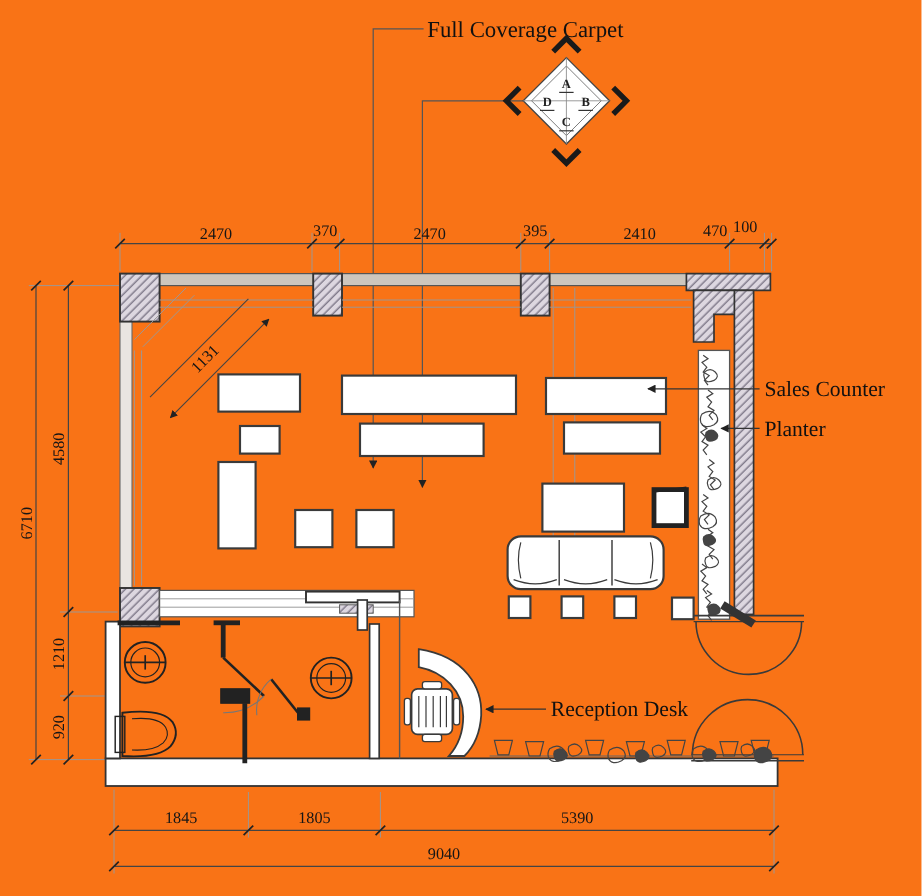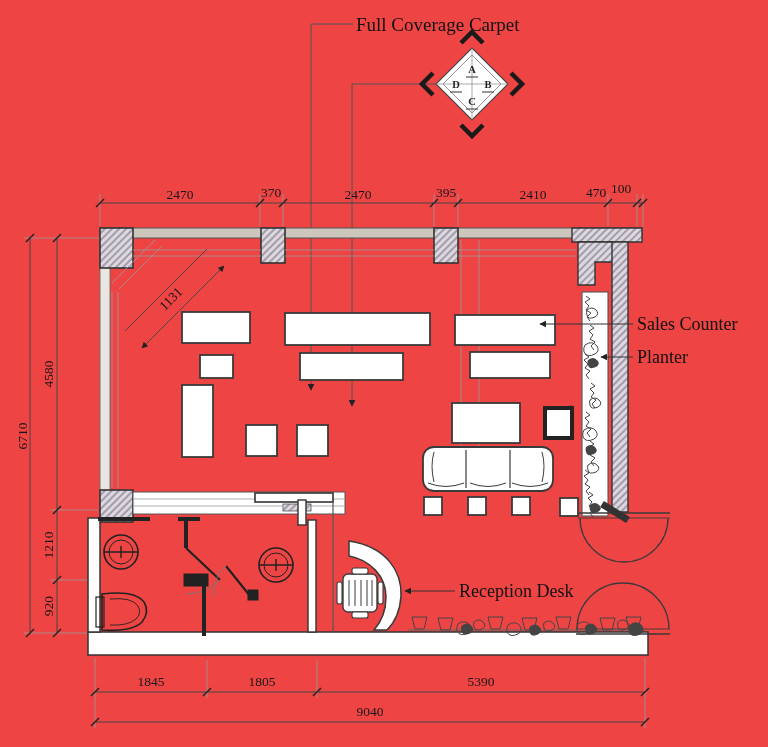--- a/index.html
+++ b/index.html
@@ -1,16 +1,16 @@
 <!DOCTYPE html>
 <html><head>
 <meta charset="utf-8">
 <style>
   html,body{margin:0;padding:0;background:#ffffff;}
-  .canvas{position:relative;width:768px;height:747px;background:#ef4444;overflow:hidden;
+  .canvas{position:relative;width:768px;height:747px;background:#f97316;overflow:hidden;
           font-family:"Liberation Serif", serif;}
   svg{position:absolute;left:0;top:0;}
   .t-label{font-family:"Liberation Serif",serif;font-size:18px;fill:#111;}
   .t-title{font-family:"Liberation Serif",serif;font-size:19px;fill:#111;}
   .t-dim{font-family:"Liberation Serif",serif;font-size:13.5px;fill:#161616;}
   .t-sym{font-family:"Liberation Serif",serif;font-size:10.5px;font-weight:bold;fill:#222;}
   .thin{stroke:#999;stroke-width:0.8;fill:none;}
   .dimline{stroke:#444;stroke-width:1;fill:none;}
   .furn{stroke:#3a3a3a;stroke-width:1.8;fill:#ffffff;}
   .scrib{stroke:#444;stroke-width:1;fill:none;}

